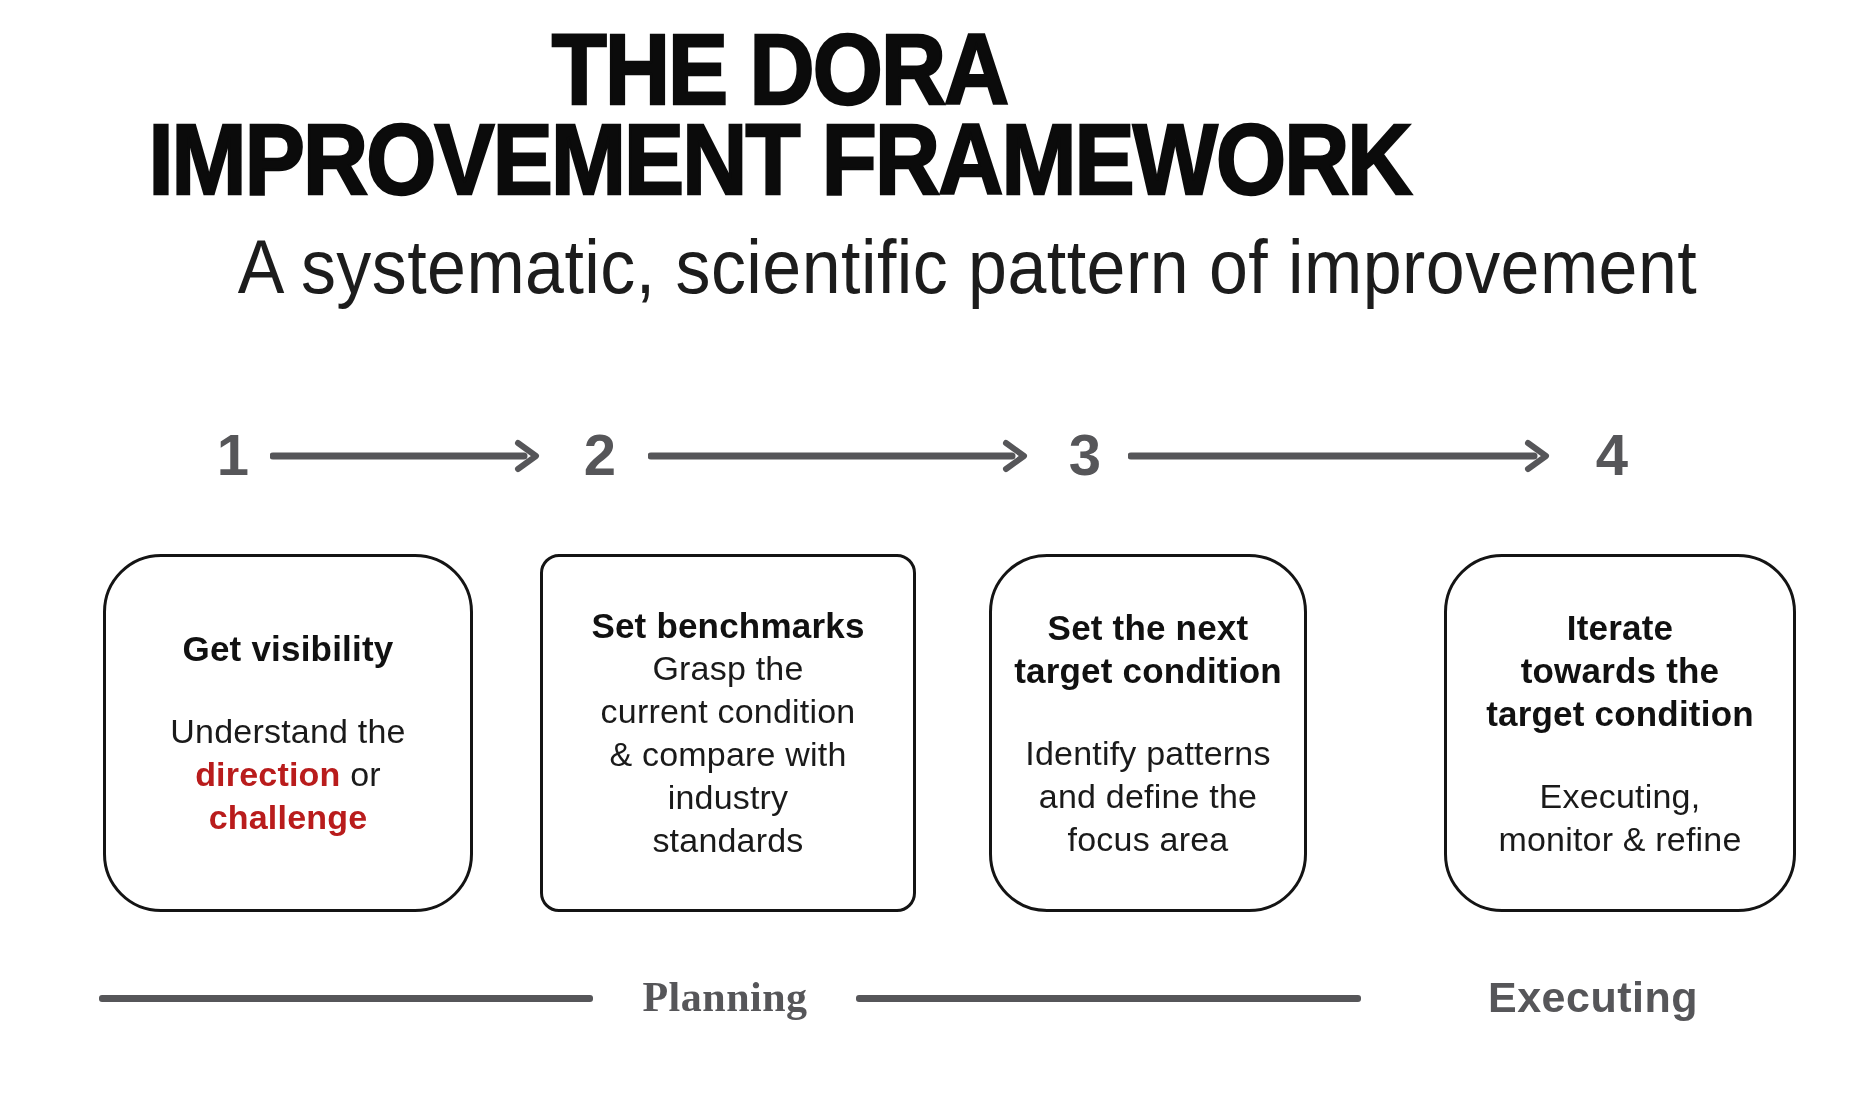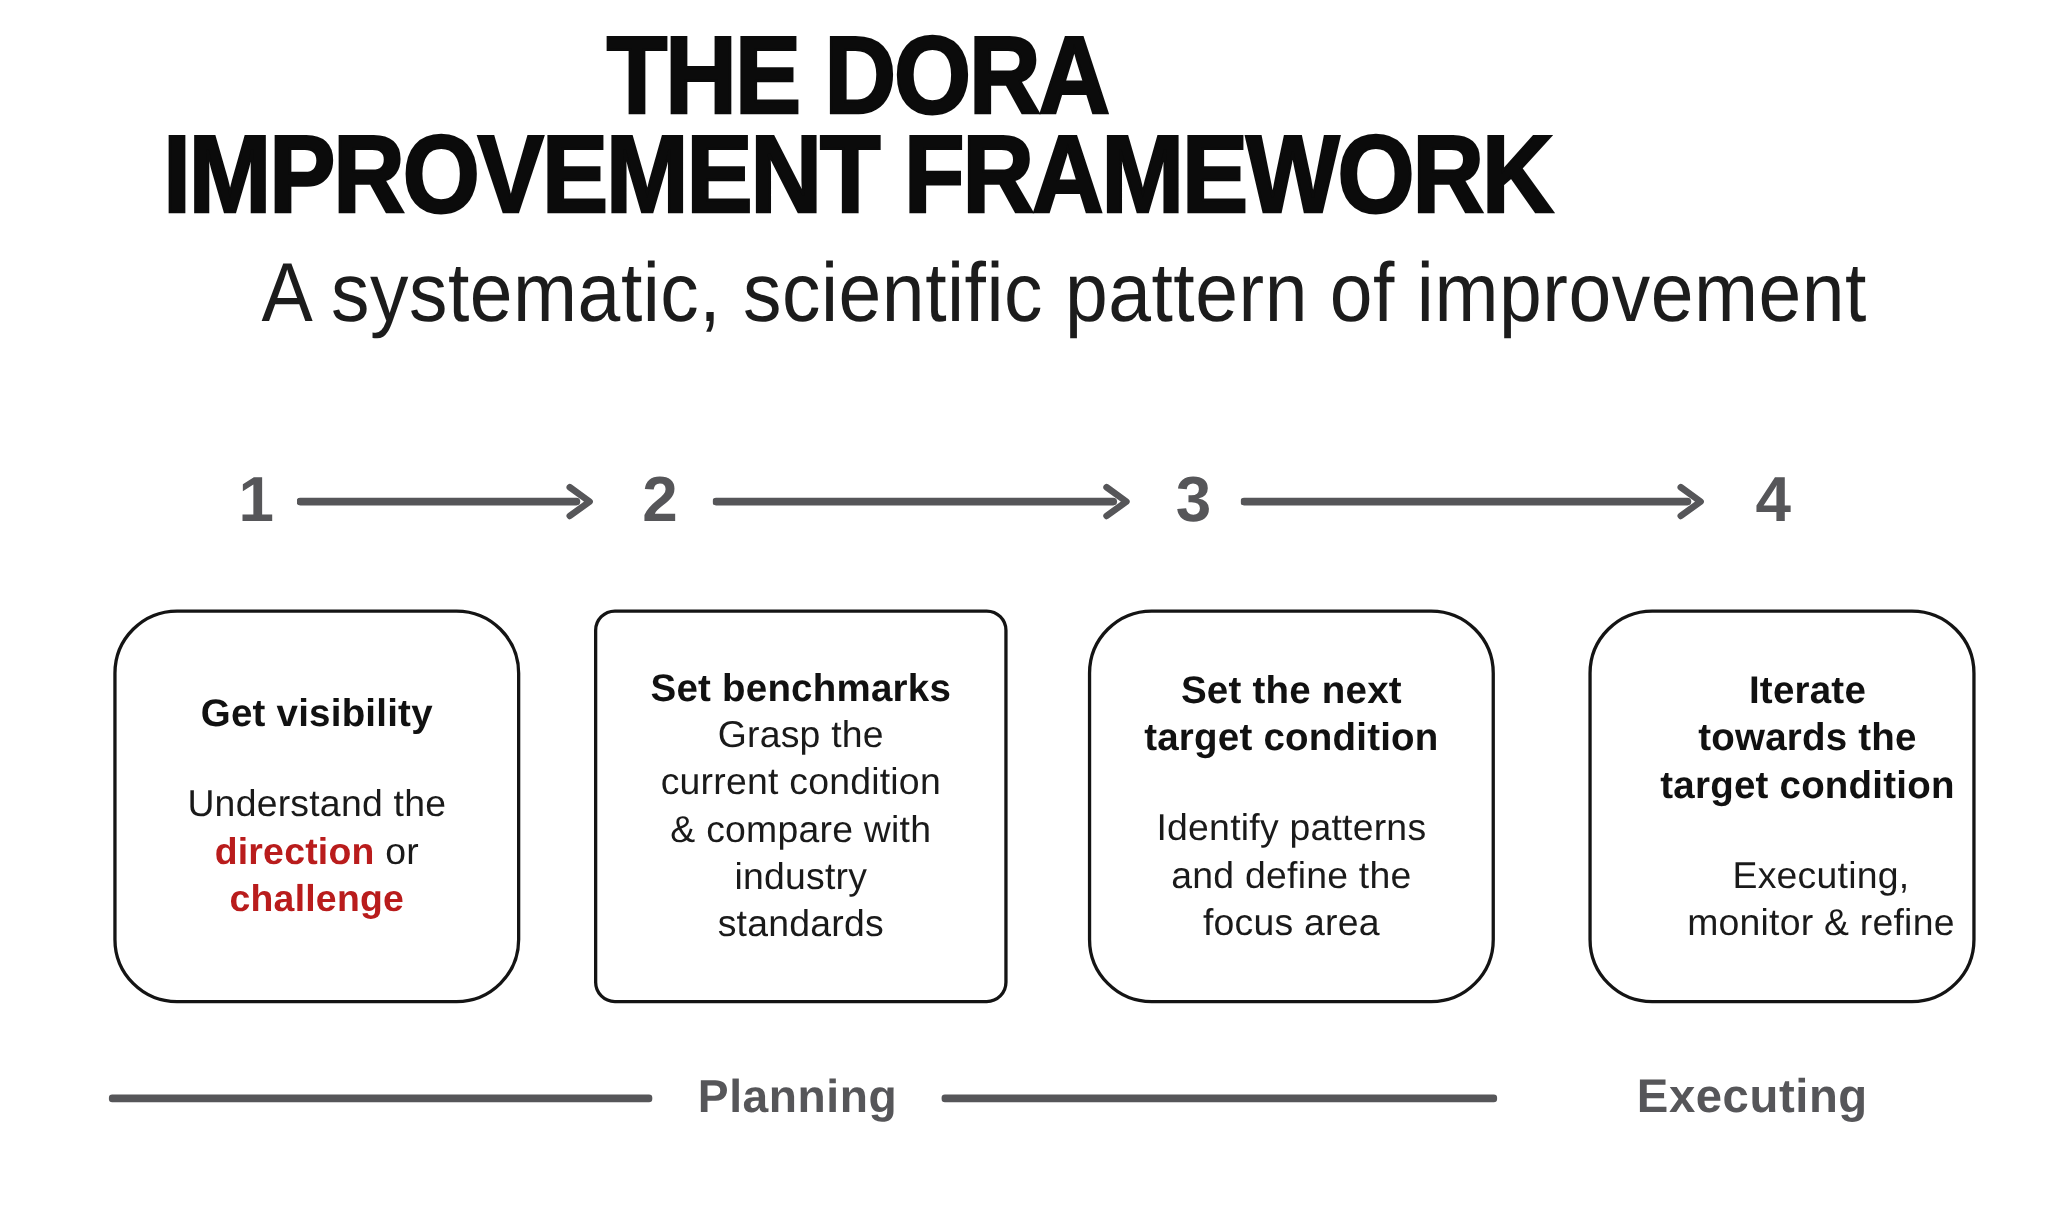--- a/index.html
+++ b/index.html
@@ -88,22 +88,22 @@
     background: #ffffff;
     display: flex;
     flex-direction: column;
     align-items: center;
     justify-content: center;
     text-align: center;
     padding: 14px 16px;
   }
   .box1 { left: 103px;  width: 370px; }
   .box2 { left: 540px;  width: 376px; border-radius: 19px; }
-  .box3 { left: 989px;  width: 370px; }
-  .box4 { left: 1444px; width: 352px; align-items: flex-end; }
+  .box3 { left: 989px;  width: 318px; }
+  .box4 { left: 1444px; width: 352px; }
 
   .box-heading {
     font-size: 35px;
     line-height: 43px;
     font-weight: 700;
     letter-spacing: 0.2px;
     color: #111111;
   }
   .box-body {
     font-size: 34px;
@@ -127,21 +127,21 @@
   .pl-right { left: 856px; width: 505px; }
 
   .phase-label {
     position: absolute;
     top: 972px;
     text-align: center;
     font-weight: 700;
     color: #565659;
     letter-spacing: 0.5px;
   }
-  .planning  { left: 593px;  width: 264px; font-size: 42px; line-height: 50px; }
+  .planning  { left: 593px;  width: 264px; font-size: 42px; line-height: 50px; font-family: Liberation Serif, serif; }
   .executing { left: 1419px; width: 348px; font-size: 43px; line-height: 50px; }
 </style>
 </head>
 <body>
 
 <div class="canvas">
 
   <header class="title-block">
     <div class="title-line">THE DORA</div>
     <div class="title-line">IMPROVEMENT FRAMEWORK</div>

